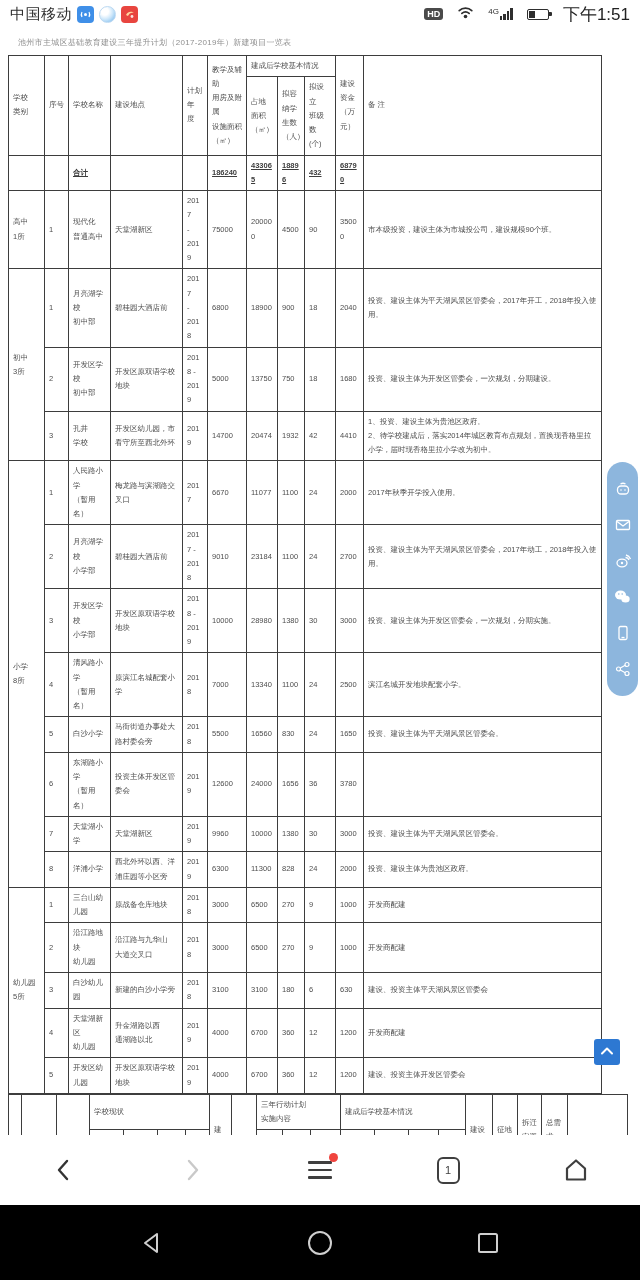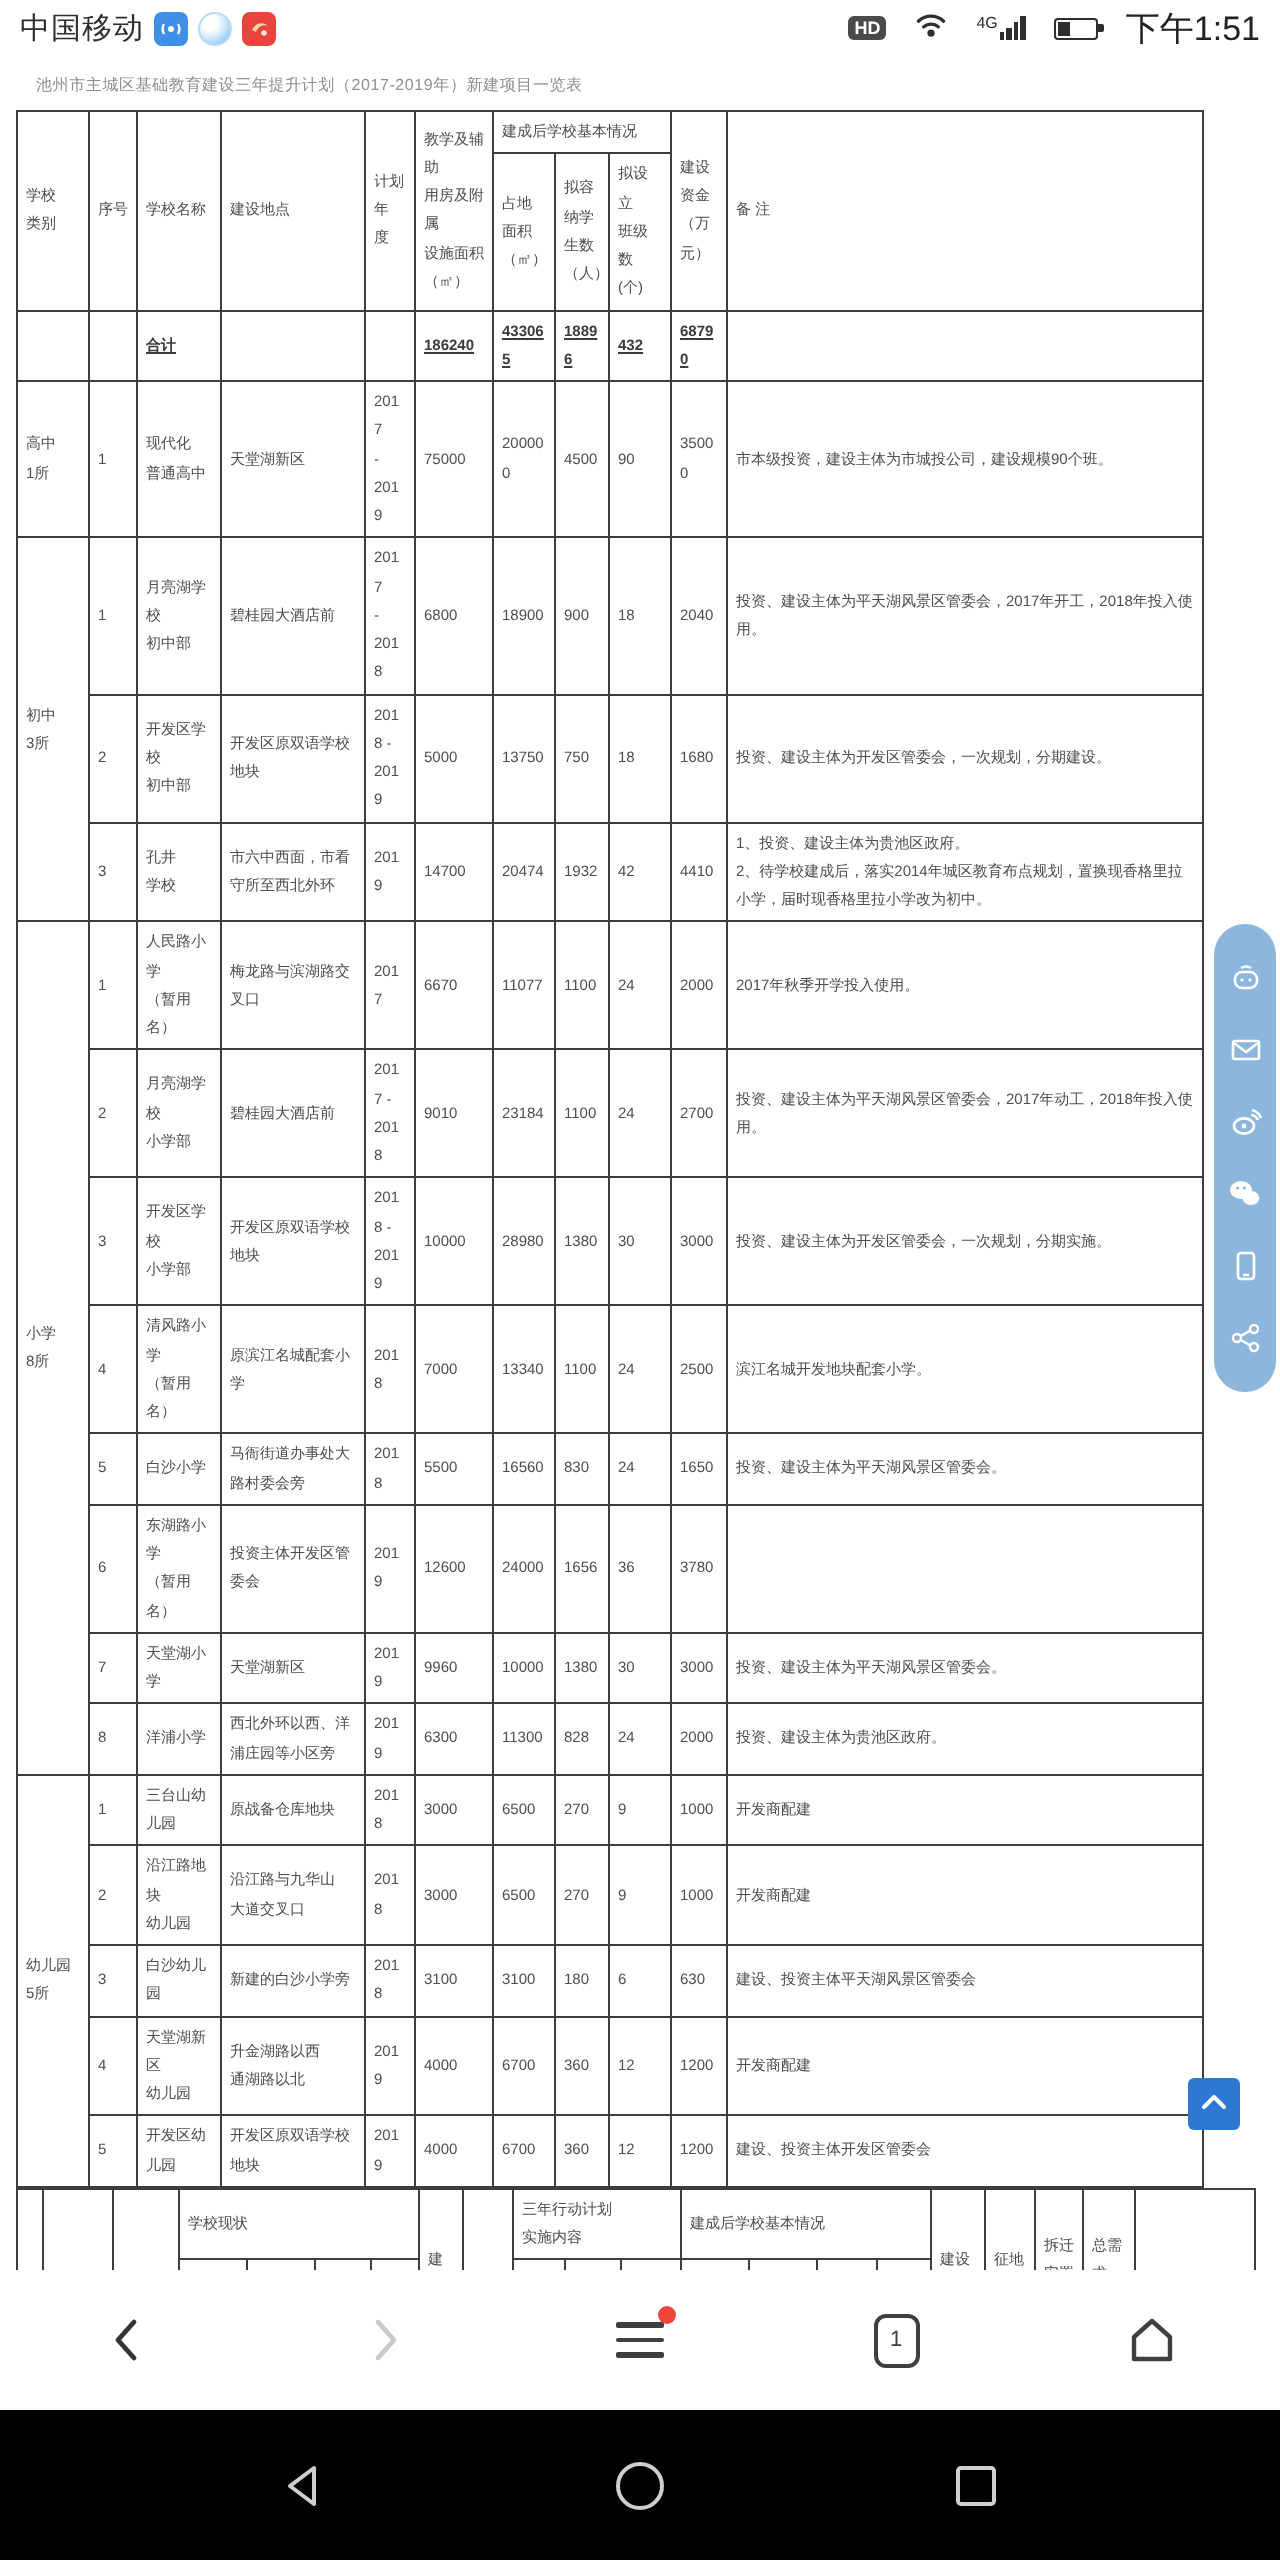--- a/index.html
+++ b/index.html
@@ -218,21 +218,21 @@
             <td>13750</td>
             <td>750</td>
             <td>18</td>
             <td>1680</td>
             <td>投资、建设主体为开发区管委会，一次规划，分期建设。</td>
           </tr>
           <tr>
             <td>3</td>
             <td>孔井
 学校</td>
-            <td>市六中西面，市看守所至西北外环</td>
+            <td>开发区幼儿园，市看守所至西北外环</td>
             <td>2019</td>
             <td>14700</td>
             <td>20474</td>
             <td>1932</td>
             <td>42</td>
             <td>4410</td>
             <td>1、投资、建设主体为贵池区政府。
 2、待学校建成后，落实2014年城区教育布点规划，置换现香格里拉小学，届时现香格里拉小学改为初中。</td>
           </tr>
           <tr>

